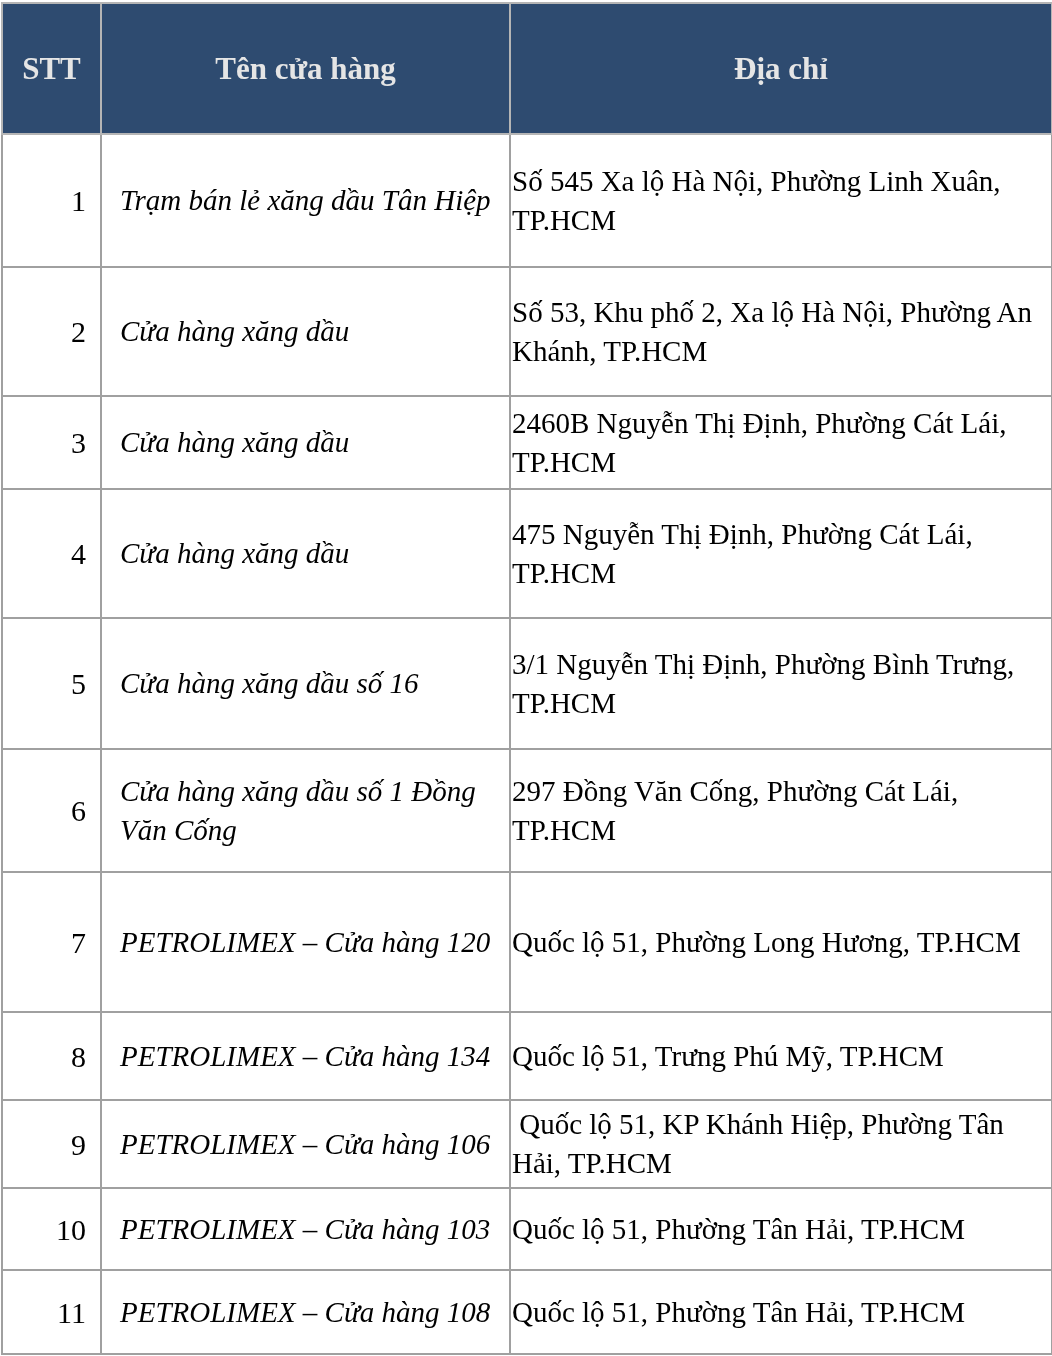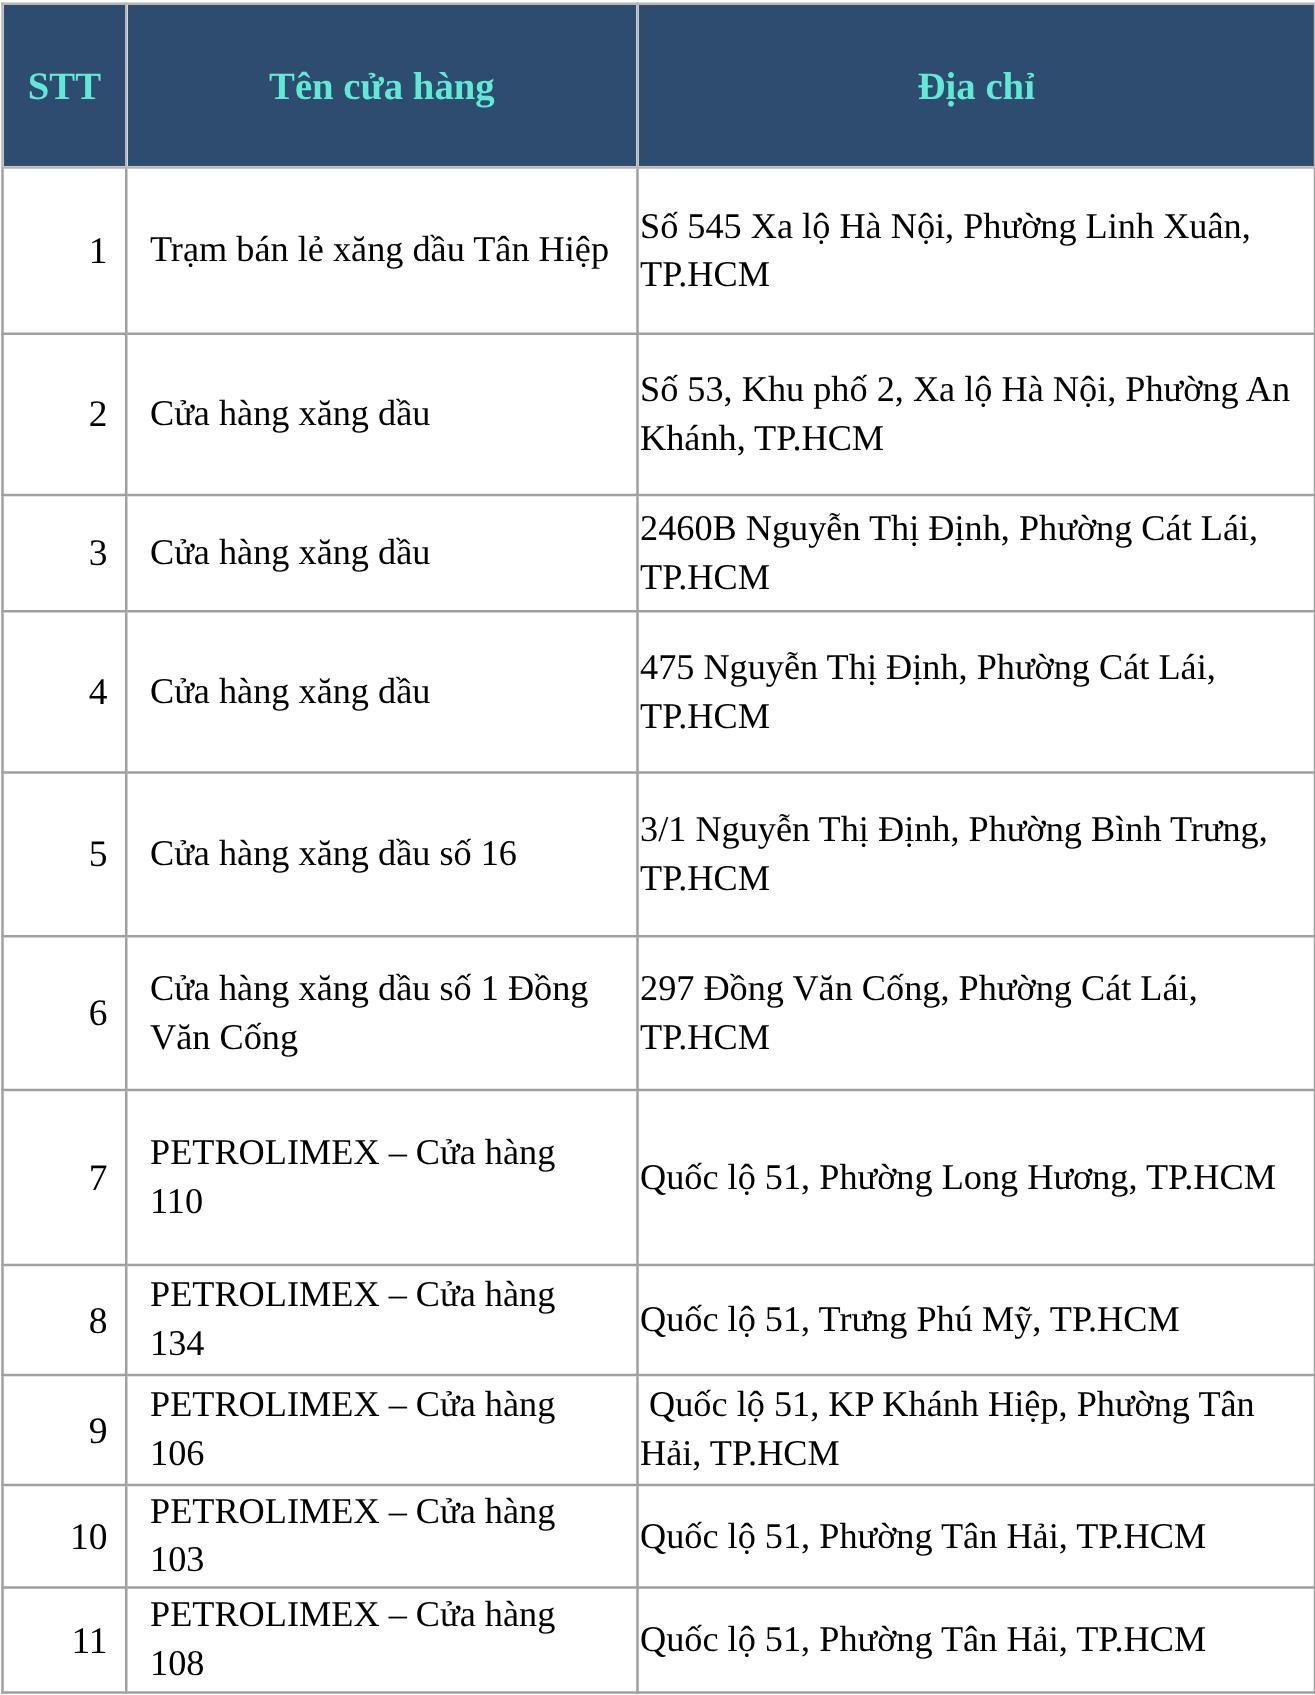--- a/index.html
+++ b/index.html
@@ -22,39 +22,40 @@
   col.c-stt  { width: 99px; }
   col.c-name { width: 409px; }
   col.c-addr { width: 542px; }
   th, td {
     border: 2px solid #a0a0a0;
     vertical-align: middle;
     overflow: hidden;
   }
   th {
     background: #2e4b70;
-    color: #5eead4;
+    color: #e5e5e5;
     font-weight: bold;
     font-size: 31px;
     text-align: center;
     border-color: #b5b5b5;
   }
   td {
     font-size: 29px;
     line-height: 39px;
   }
   td.stt {
     text-align: right;
     padding-right: 14px;
     font-size: 30px;
   }
   td.name {
     text-align: left;
     padding-left: 18px;
     padding-right: 16px;
+    font-style: italic;
   }
   td.addr {
     text-align: left;
     padding-right: 14px;
     white-space: pre-wrap;
   }
 </style>
 </head>
 <body>
 
@@ -98,21 +99,21 @@
         <td class="name">Cửa hàng xăng dầu số 16</td>
         <td class="addr">3/1 Nguyễn Thị Định, Phường Bình Trưng, TP.HCM</td>
       </tr>
       <tr style="height:123px">
         <td class="stt">6</td>
         <td class="name">Cửa hàng xăng dầu số 1 Đồng Văn Cống</td>
         <td class="addr">297 Đồng Văn Cống, Phường Cát Lái, TP.HCM</td>
       </tr>
       <tr style="height:140px">
         <td class="stt">7</td>
-        <td class="name">PETROLIMEX – Cửa hàng 110</td>
+        <td class="name">PETROLIMEX – Cửa hàng 120</td>
         <td class="addr">Quốc lộ 51, Phường Long Hương, TP.HCM</td>
       </tr>
       <tr style="height:88px">
         <td class="stt">8</td>
         <td class="name">PETROLIMEX – Cửa hàng 134</td>
         <td class="addr">Quốc lộ 51, Trưng Phú Mỹ, TP.HCM</td>
       </tr>
       <tr style="height:88px">
         <td class="stt">9</td>
         <td class="name">PETROLIMEX – Cửa hàng 106</td>

